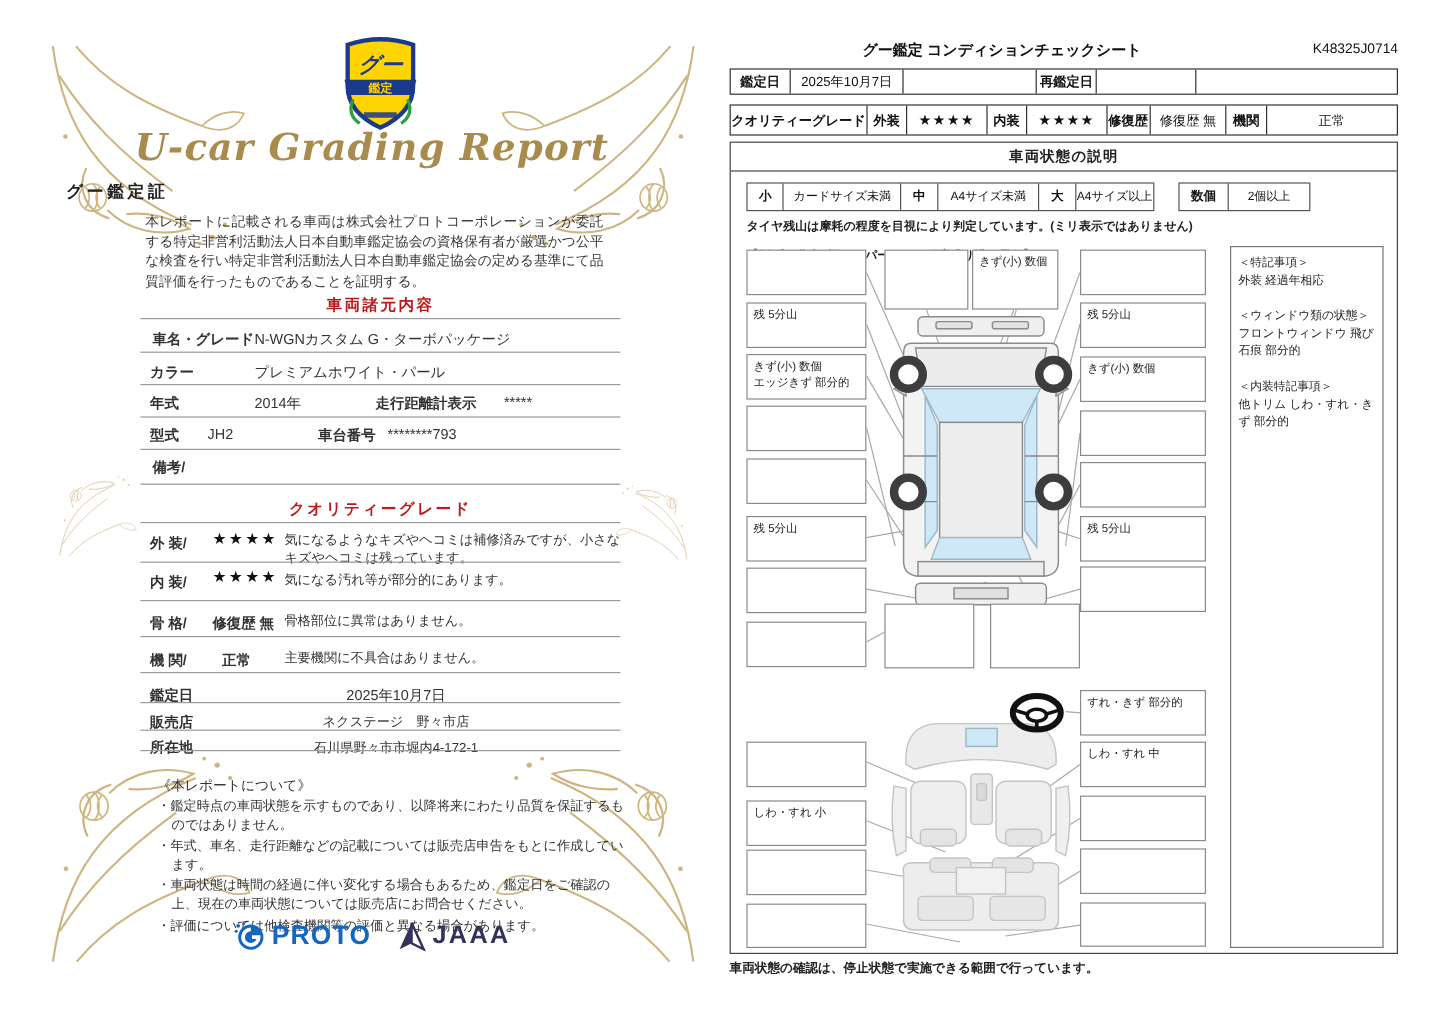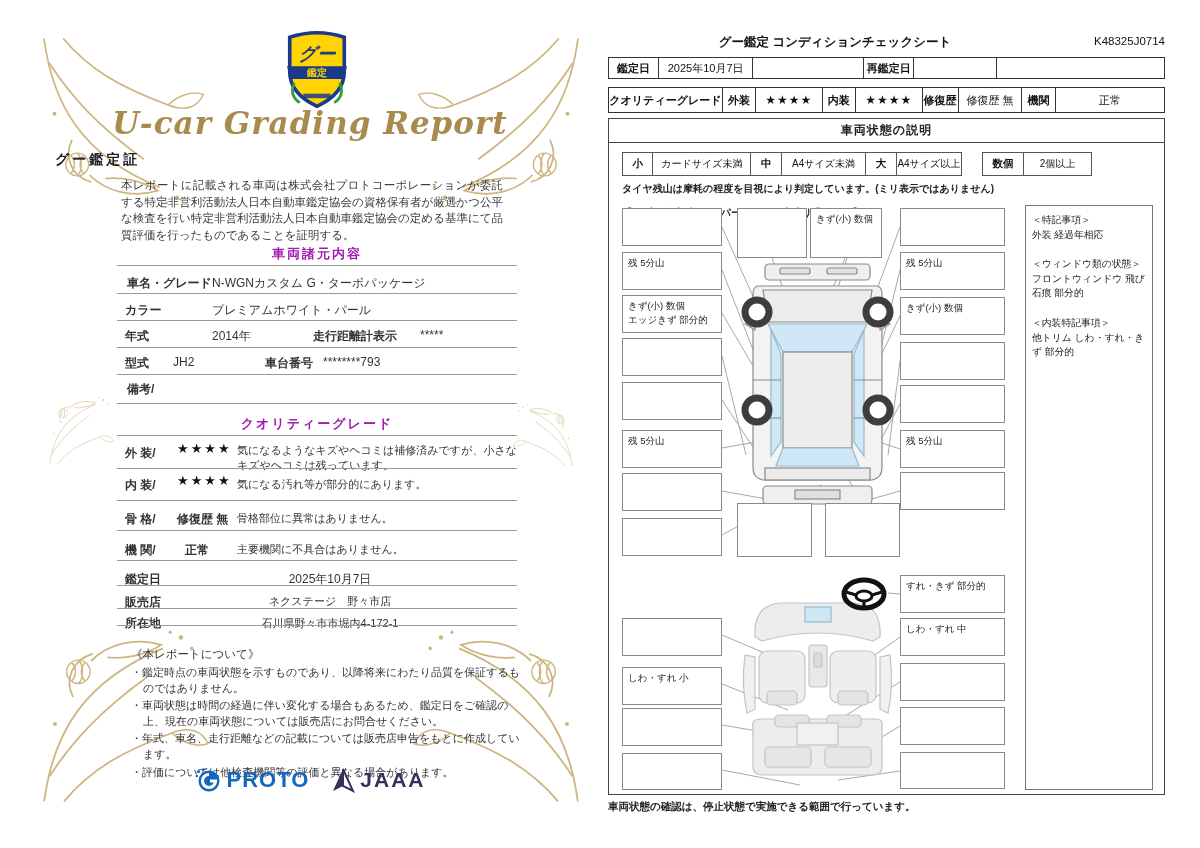--- a/index.html
+++ b/index.html
@@ -16,21 +16,21 @@
   
   #left-page{position:absolute;left:55px;top:25px;width:510px;height:800px}
   .fl{position:absolute;pointer-events:none;opacity:.9}
   #badge{position:absolute;left:230px;top:5px;width:64px;height:80px}
   #cert-script-title{position:absolute;left:0;top:80px;width:510px;text-align:center;
       font-family:"DejaVu Serif","Liberation Serif",serif;font-style:italic;font-weight:700;
       font-size:31px;color:#a98c4d;letter-spacing:1px}
   #cert-sub{position:absolute;left:0;top:126px;width:510px;
       font-size:14px;font-weight:700;letter-spacing:3px;color:#222}
   #cert-intro{position:absolute;left:66px;top:152px;width:382px;font-size:11.5px;line-height:1.45;color:#3a3a3a;text-align:justify}
-  .sec-head{position:absolute;font-size:13px;font-weight:700;color:#a21caf;width:400px;left:62px;text-align:center;letter-spacing:2px}
+  .sec-head{position:absolute;font-size:13px;font-weight:700;color:#b91c1c;width:400px;left:62px;text-align:center;letter-spacing:2px}
   .grade-desc{position:absolute;font-size:11px;color:#333;line-height:1.35}
   .stars{font-size:13px;letter-spacing:2px;color:#111;font-weight:700}
   .note-item{font-size:11px;color:#333;line-height:1.42;margin-bottom:2px;padding-left:12px;text-indent:-12px}
   #report-notes{position:absolute;left:76px;top:622px;width:392px}
   #notes-title{font-size:11.5px;font-weight:400;color:#333;margin-bottom:3px}
   #logo-row{position:absolute;left:0;top:742px;width:510px;display:flex;justify-content:center;align-items:center;gap:22px}
   .proto-wrap{display:flex;align-items:center;gap:6px}
   .proto-text{color:#1566c0;font-weight:800;font-size:22px;letter-spacing:1px}
   .jaaa-wrap{display:flex;align-items:center;gap:5px}
   .jaaa-text{color:#32325a;font-weight:800;font-size:21px;letter-spacing:2px}
@@ -176,22 +176,22 @@
   <span class="val center" style="left:130px;top:569px;width:290px;position:absolute;font-size:11px">ネクステージ　野々市店</span>
   <div class="hline" style="left:62px;top:583px;width:400px"></div>
 
   <span class="lbl" style="left:70px;top:590px">所在地</span>
   <span class="val center" style="left:130px;top:591px;width:290px;position:absolute;font-size:11px">石川県野々市市堀内4-172-1</span>
   <div class="hline" style="left:62px;top:600px;width:400px"></div>
 
   <div id="report-notes">
     <div id="notes-title">《本レポートについて》</div>
     <div class="note-item">・鑑定時点の車両状態を示すものであり、以降将来にわたり品質を保証するものではありません。</div>
+    <div class="note-item">・年式、車名、走行距離などの記載については販売店申告をもとに作成しています。</div>
     <div class="note-item">・車両状態は時間の経過に伴い変化する場合もあるため、鑑定日をご確認の上、現在の車両状態については販売店にお問合せください。</div>
-    <div class="note-item">・年式、車名、走行距離などの記載については販売店申告をもとに作成しています。</div>
     <div class="note-item">・評価については他検査機関等の評価と異なる場合があります。</div>
   </div>
 
   <div id="logo-row">
     <div class="proto-wrap">
       <svg width="26" height="26" viewBox="0 0 26 26">
         <circle cx="4.5" cy="4.5" r="1.6" fill="#1566c0"></circle>
           <circle cx="9" cy="2.8" r="1.3" fill="#1566c0"></circle>
           <circle cx="2.8" cy="9" r="1.3" fill="#1566c0"></circle>
         <circle cx="15" cy="14" r="10.5" fill="#1566c0"></circle>

